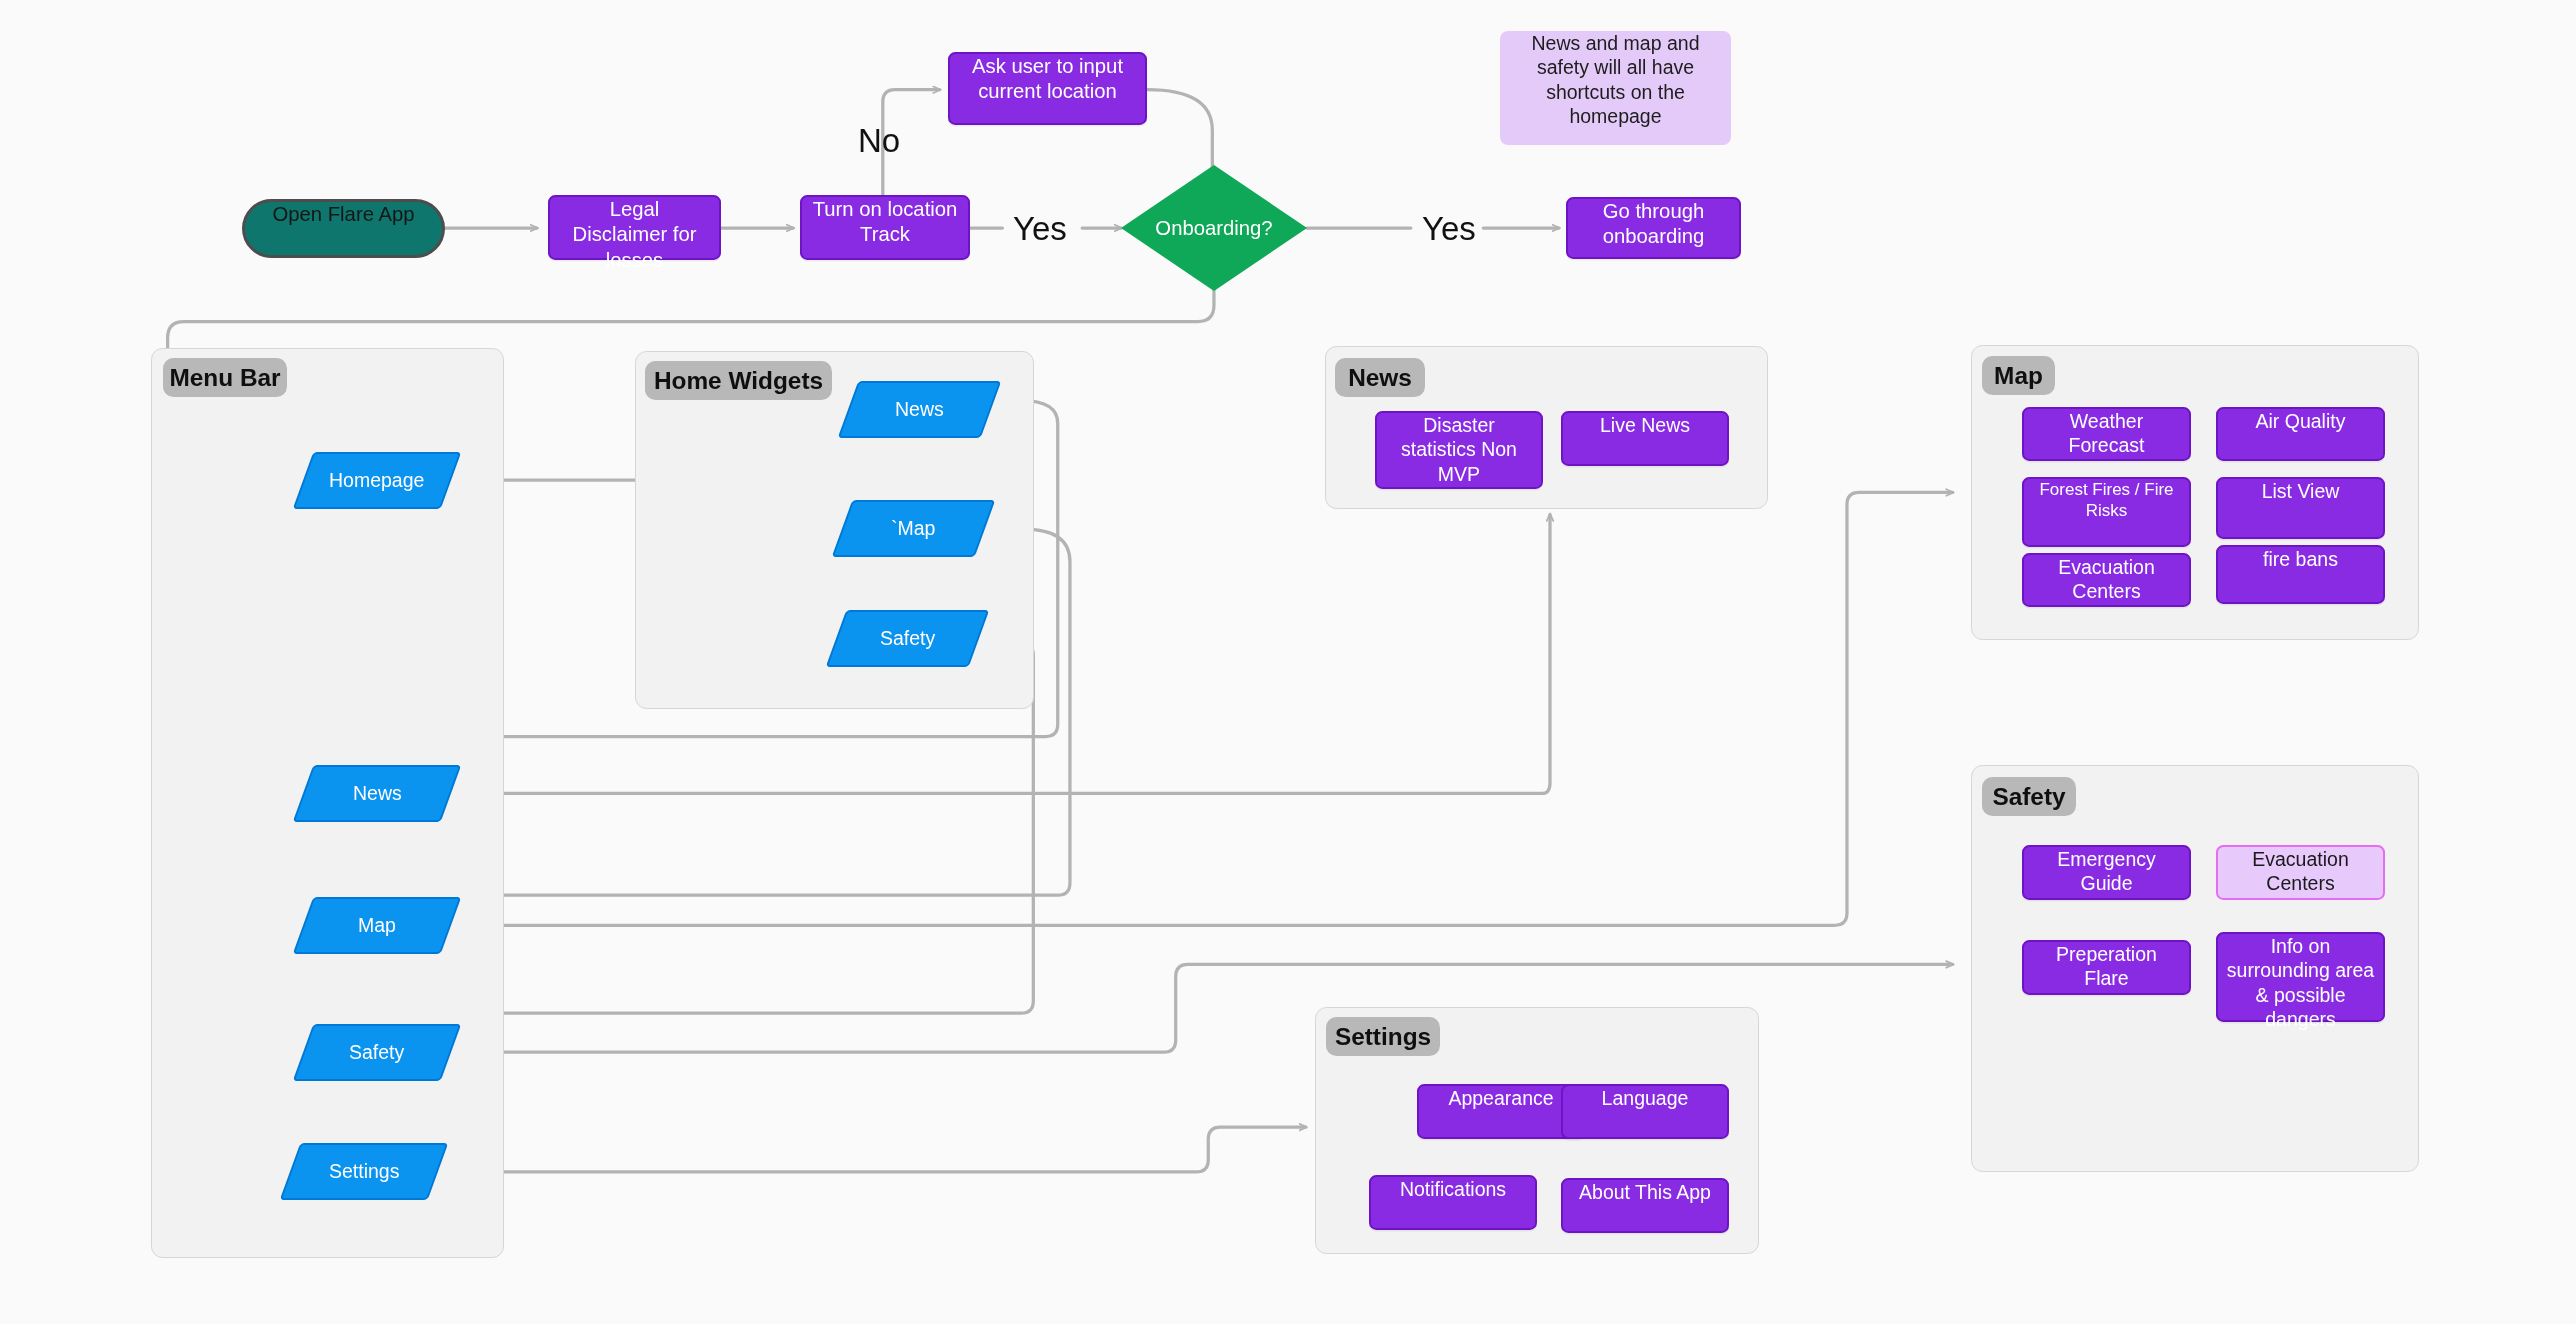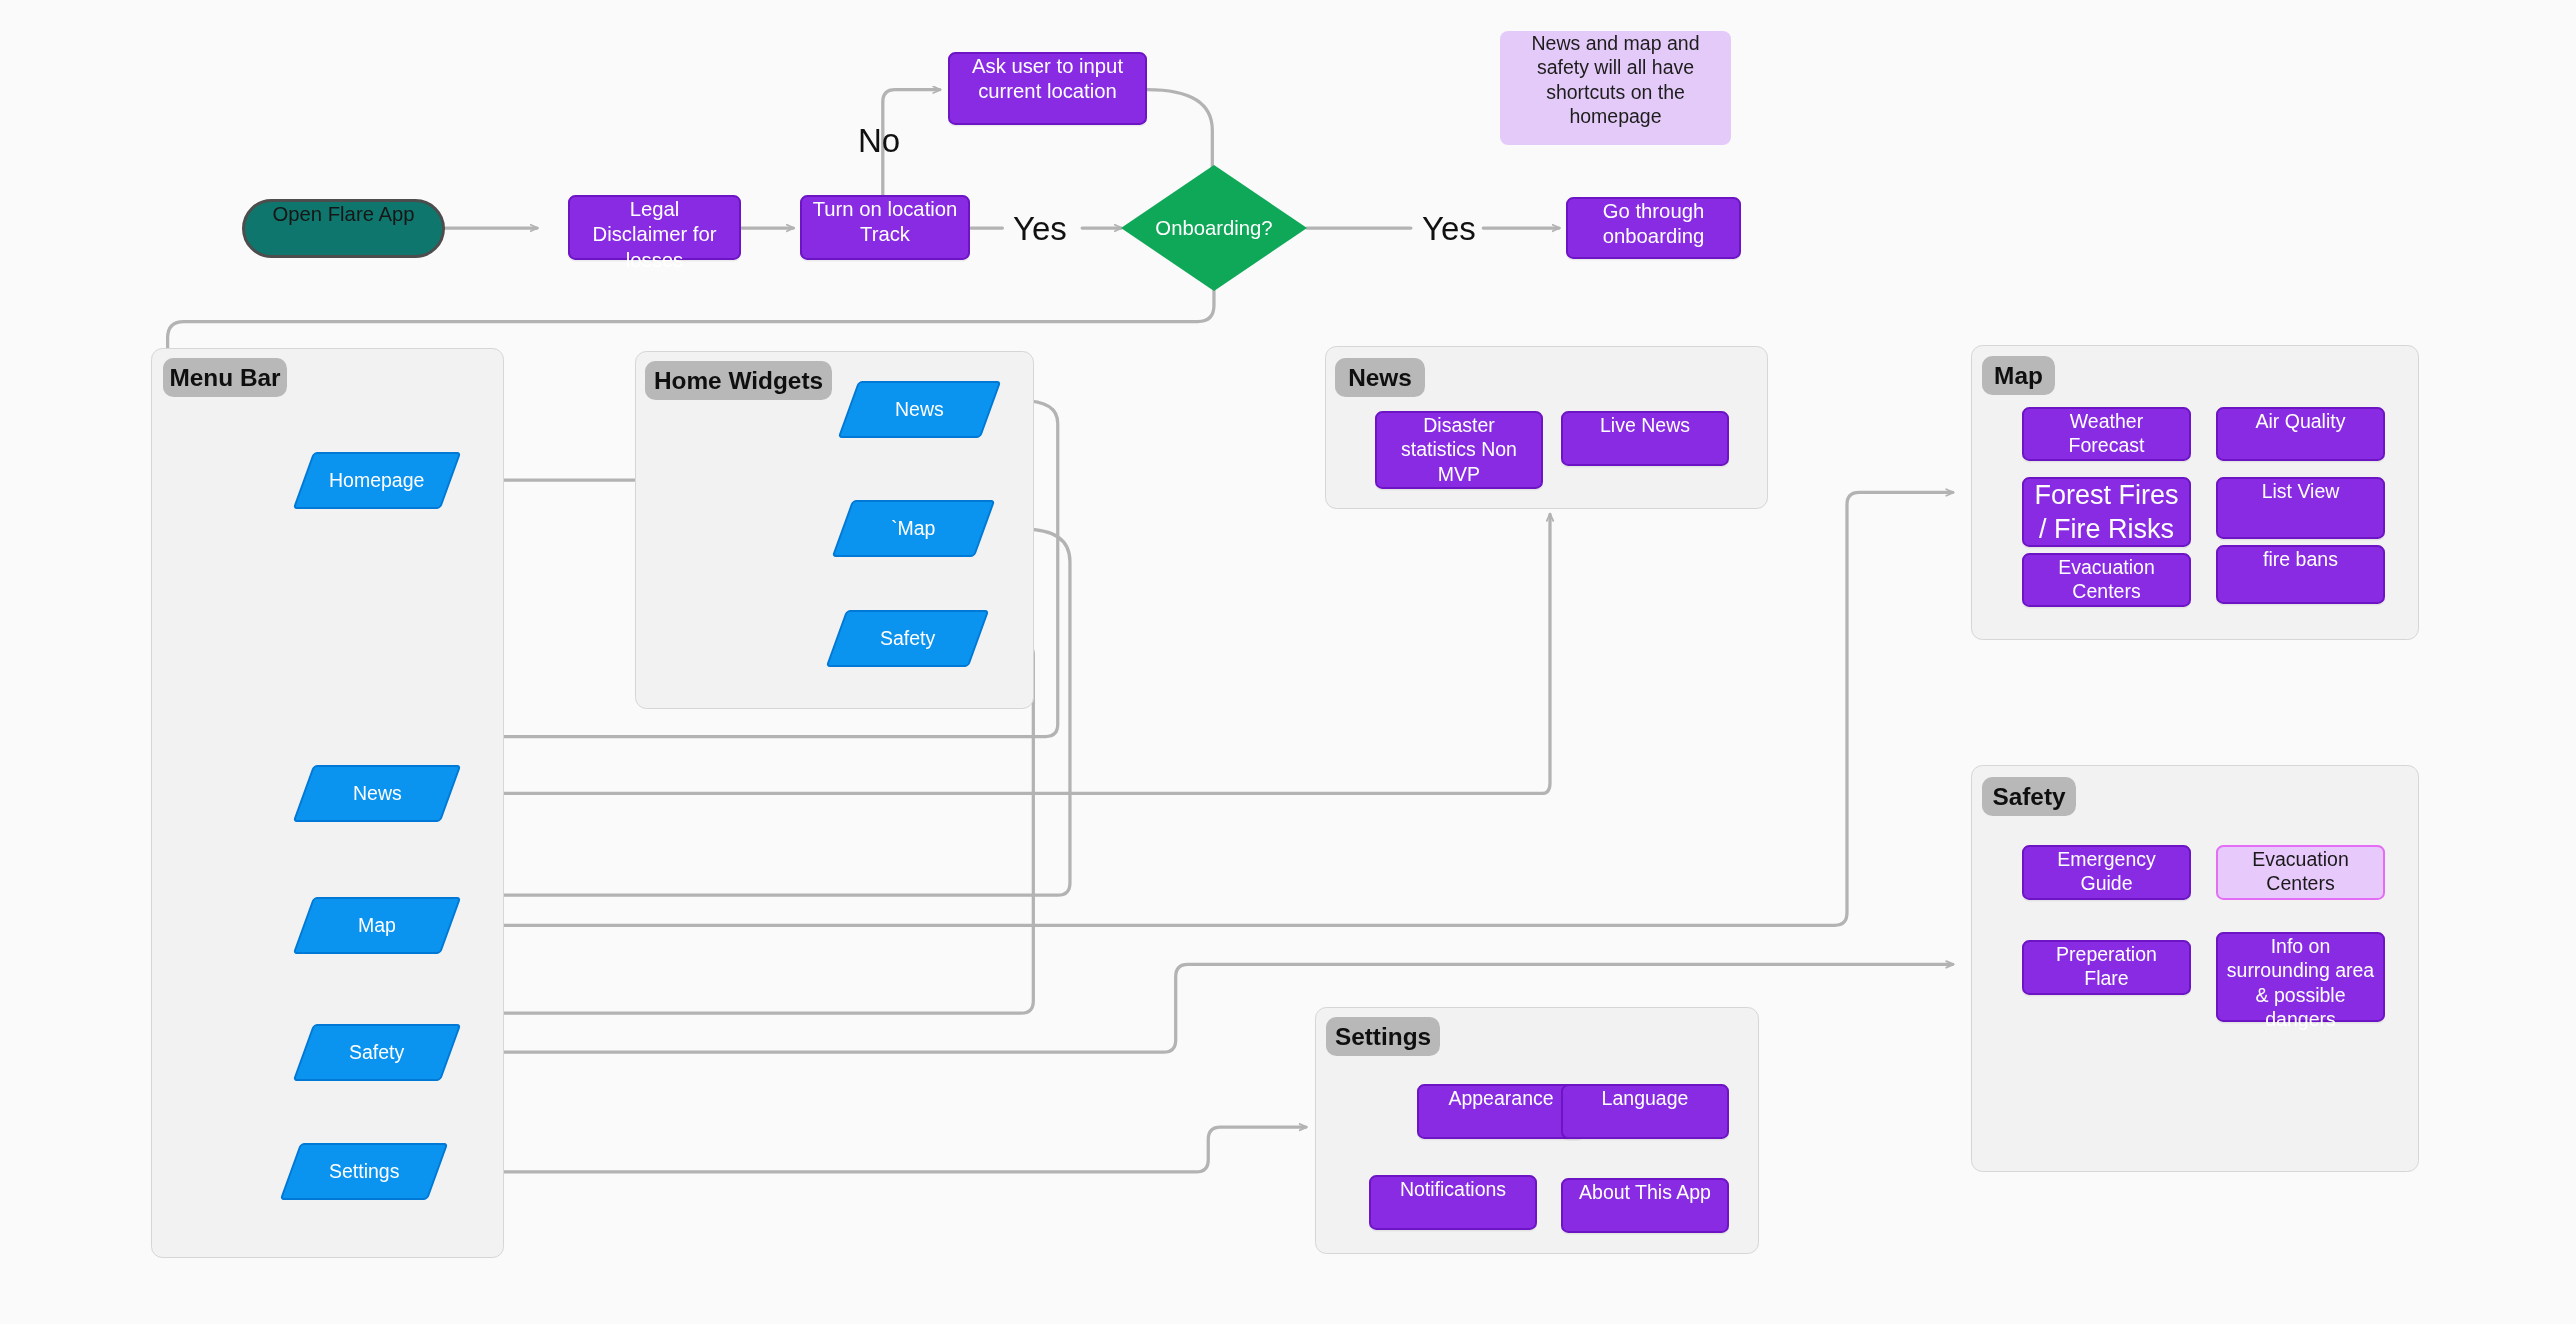--- a/index.html
+++ b/index.html
@@ -80,21 +80,21 @@
 
       <path d="M535,1440 L1470,1440 Q1485,1440 1485,1425 L1485,1400 Q1485,1385 1500,1385 L1605,1385" marker-end="url(#ah)"></path>
 
     </g>
   </svg>
 
   <div class="node n-orange" style="left:242px;top:199px;width:203px;height:59px;font-size:20.3px;">
     <span>Open Flare App</span>
   </div>
 
-  <div class="node n-purple" style="left:548px;top:195px;width:173px;height:65px;font-size:20.3px;padding:0 9.8px;margin-left:20px;">
+  <div class="node n-purple" style="left:548px;top:195px;width:173px;height:65px;font-size:20.3px;padding:0 9.8px;">
     <span>Legal Disclaimer for losses</span>
   </div>
 
   <div class="node n-purple" style="left:800px;top:195px;width:170px;height:65px;font-size:20.3px;padding:0 9.8px;">
     <span>Turn on location Track</span>
   </div>
 
   <div class="node n-purple" style="left:948px;top:52px;width:199px;height:73px;font-size:20.3px;padding:0 9.8px;">
     <span>Ask user to input current location</span>
   </div>
@@ -175,21 +175,21 @@
   <div class="group-title" style="left:1982px;top:356px;width:73px;height:39px;font-size:24.4px;">
     <span>Map</span>
   </div>
 
   <div class="node n-purple" style="left:2022px;top:407px;width:169px;height:54px;font-size:19.5px;padding:0 8.1px;">
     <span>Weather Forecast</span>
   </div>
   <div class="node n-purple" style="left:2216px;top:407px;width:169px;height:54px;font-size:19.5px;padding:0 8.1px;">
     <span>Air Quality</span>
   </div>
-  <div class="node n-purple" style="left:2022px;top:477px;width:169px;height:70px;font-size:27px;padding:0 8.1px;">
+  <div class="node n-purple" style="left:2022px;top:477px;width:169px;height:70px;font-size:17px;padding:0 8.1px;">
     <span>Forest Fires / Fire Risks</span>
   </div>
   <div class="node n-purple" style="left:2216px;top:477px;width:169px;height:62px;font-size:19.5px;padding:0 8.1px;">
     <span>List View</span>
   </div>
   <div class="node n-purple" style="left:2022px;top:553px;width:169px;height:54px;font-size:19.5px;padding:0 8.1px;">
     <span>Evacuation Centers</span>
   </div>
   <div class="node n-purple" style="left:2216px;top:545px;width:169px;height:59px;font-size:19.5px;padding:0 8.1px;">
     <span>fire bans</span>

